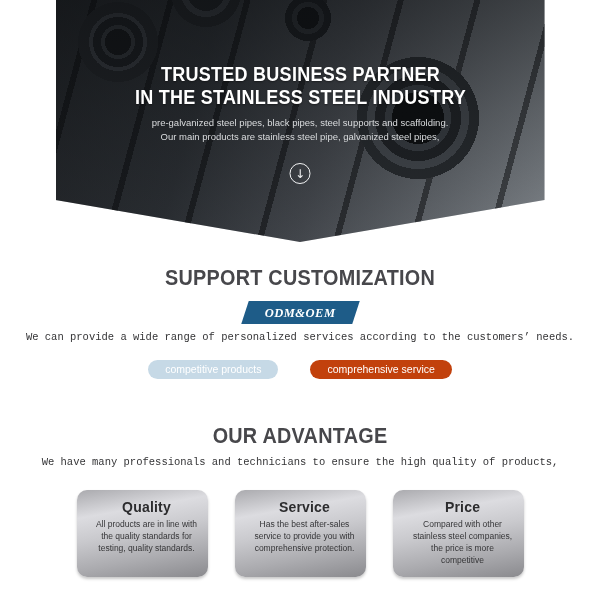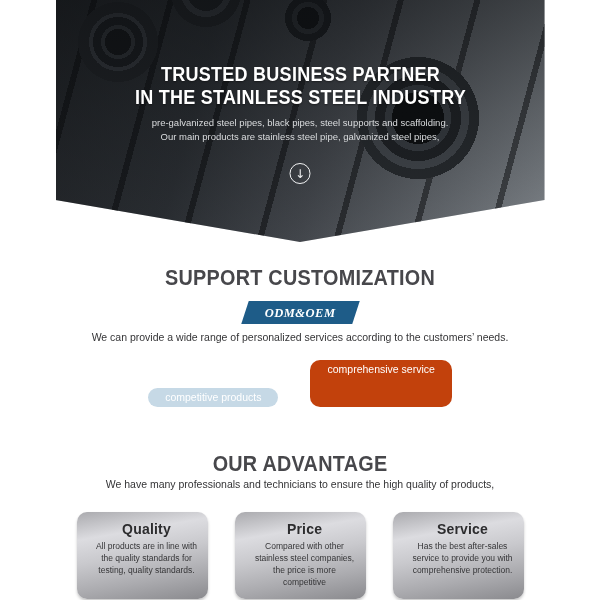--- a/index.html
+++ b/index.html
@@ -48,21 +48,21 @@
   }
   .scroll-btn .glyph { font-size: 12px; line-height: 1; font-family: "DejaVu Sans", sans-serif; }
 
   
   .section-title {
     text-align: center;
     font-size: 22px; font-weight: 700; color: #47474b;
     letter-spacing: 0.3px;
     transform: scaleX(0.9); transform-origin: 50% 50%;
   }
-  .desc { text-align: center; font-size: 10.5px; color: #343436; line-height: 13px; }
+  .desc { text-align: center; font-size: 10.5px; color: #343436; line-height: 13px; font-family: Liberation Mono, monospace; }
   .desc .line { display: block; }
 
   
   .customization { margin-top: 23px; }
   .badge-wrap { text-align: center; margin-top: 10px; height: 17px; }
   .badge {
     display: inline-block;
     background: #1e5c88;
     padding: 2px 20px 3px 20px;
     transform: skewX(-18deg);
@@ -74,26 +74,26 @@
     font-style: italic; font-weight: 700;
     font-size: 12.5px; color: #ffffff; letter-spacing: 0.5px;
   }
   .customization .desc { margin-top: 13px; }
   .pills { margin-top: 16px; display: flex; justify-content: center; gap: 32px; }
   .pill {
     display: inline-block; border-radius: 10px;
     font-size: 10.5px; line-height: 11px; color: #ffffff;
     padding: 4px 17px; cursor: pointer; white-space: nowrap;
   }
-  .pill-light { background: #c6d9e6; margin-top: 28px; }
+  .pill-light { background: #c6d9e6; }
   .pill-dark  { background: #c2410c; }
 
   
   .advantage { margin-top: 44px; }
-  .advantage .desc { margin-top: 1px; }
+  .advantage .desc { margin-top: 7px; }
   .cards {
     margin-top: 21px;
     display: flex; justify-content: center; gap: 27px;
   }
   .card {
     width: 131px; height: 87px; border-radius: 10px;
     background: linear-gradient(170deg, #aaaaae 0%, #dcdce0 26%, #c9c9cd 48%, #ababaf 74%, #8a8a8e 100%);
     box-shadow: 0 2px 3px rgba(0,0,0,0.22);
     text-align: center; padding: 9px 8px 0 17px;
   }
@@ -141,23 +141,23 @@
     <h2 class="section-title">OUR ADVANTAGE</h2>
     <p class="desc">
       <span class="line">We have many professionals and technicians to ensure the high quality of products,</span>
     </p>
     <div class="cards">
       <div class="card">
         <div class="card-title">Quality</div>
         <div class="card-text">All products are in line with the quality standards for testing, quality standards.</div>
       </div>
       <div class="card">
+        <div class="card-title">Service</div>
+        <div class="card-text">Has the best after-sales service to provide you with comprehensive protection.</div>
+      </div>
+      <div class="card">
         <div class="card-title">Price</div>
         <div class="card-text">Compared with other stainless steel companies, the price is more competitive</div>
-      </div>
-      <div class="card">
-        <div class="card-title">Service</div>
-        <div class="card-text">Has the best after-sales service to provide you with comprehensive protection.</div>
       </div>
     </div>
   </section>
 
 </div>
 
 </body></html>

